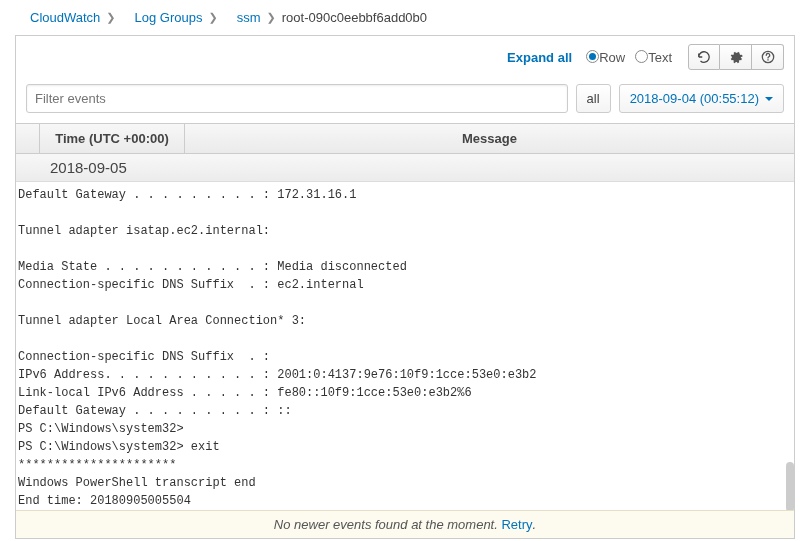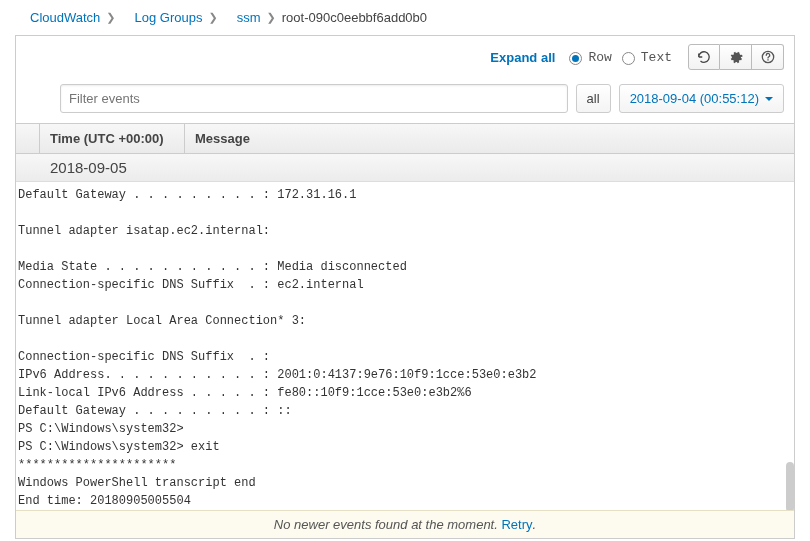--- a/index.html
+++ b/index.html
@@ -26,21 +26,21 @@
   background: #fff;
 }
 .toolbar-top {
   display: flex;
   align-items: center;
   justify-content: flex-end;
   gap: 10px;
   padding: 8px 10px;
 }
 .expand-all { color: #0073bb; font-weight: 700; margin-right: 4px; }
-.radio-group { display: flex; align-items: flex-end; gap: 6px; color: #555; font-family: Liberation Mono, monospace; }
+.radio-group { display: flex; align-items: flex-start; color: #555; }
 .radio {
   width: 13px; height: 13px; border-radius: 50%;
   border: 1px solid #888; display: inline-block; position: relative;
   background: #fff;
 }
 .radio.checked::after {
   content: ""; position: absolute; inset: 2px;
   background: #0073bb; border-radius: 50%;
 }
 .btn-grp { display: flex; margin-left: 6px; }
@@ -52,40 +52,39 @@
 .btn + .btn { border-left: none; }
 .btn:first-child { border-radius: 3px 0 0 3px; }
 .btn:last-child { border-radius: 0 3px 3px 0; }
 .filter-row {
   display: flex; gap: 8px; padding: 6px 10px 10px 10px; align-items: center;
 }
 .filter-input {
   flex: 1; border: 1px solid #ccc; border-radius: 3px;
   padding: 6px 8px; font-size: 13px; color: #888;
   box-shadow: inset 0 1px 2px rgba(0,0,0,0.08);
-  margin-left: 34px;
 }
 .all-btn {
   border: 1px solid #ccc; border-radius: 3px; padding: 6px 10px;
   background: linear-gradient(#fff,#f4f4f4); color: #444; text-align: center;
 }
 .date-btn {
   border: 1px solid #ccc; border-radius: 3px; padding: 6px 10px;
   background: linear-gradient(#fff,#f4f4f4); color: #0073bb;
   display: flex; align-items: center; gap: 6px;
 }
 .caret { width: 0; height: 0; border-left: 4px solid transparent;
   border-right: 4px solid transparent; border-top: 4px solid #0073bb; }
 .table-head {
   display: flex; background: linear-gradient(#f7f7f7,#eaeaea);
   border-top: 1px solid #ccc;
   font-weight: 700; color: #444;
 }
 .th {
-  padding: 7px 10px; border-right: 1px solid #ccc; border-bottom: 1px solid #ccc;
+  padding: 7px 10px; border-right: 1px solid #ccc; border-bottom: 1px solid #ccc; text-align: center;
 }
 .th.expand { width: 24px; border-right: 1px solid #ccc; }
 .th.time { width: 145px; }
 .th.msg { flex: 1; border-right: none; }
 .date-row {
   padding: 5px 34px; color: #444;
   border-bottom: 1px solid #ddd;
   background: linear-gradient(#f7f7f7,#ececec);
   font-size: 15px;
 }

